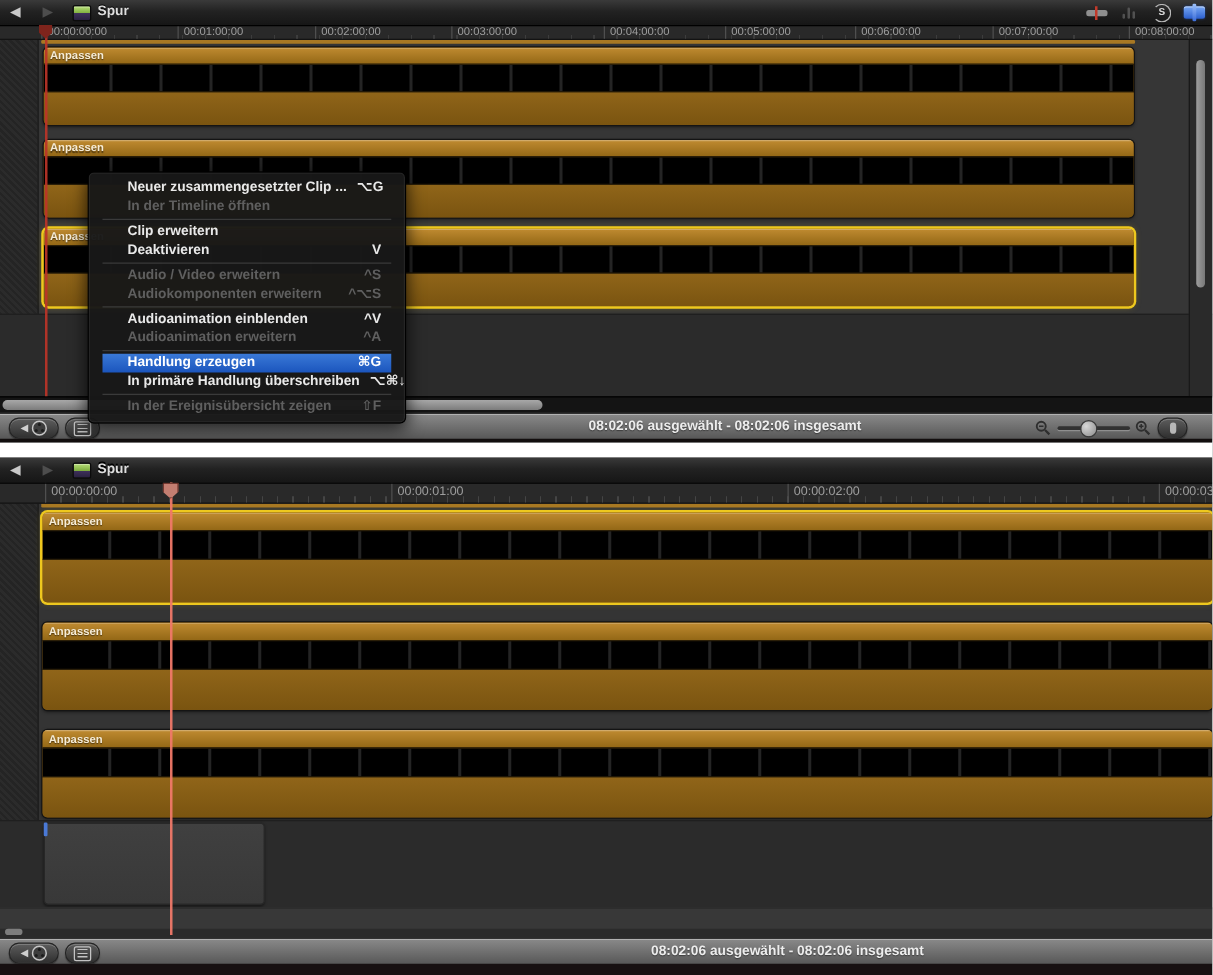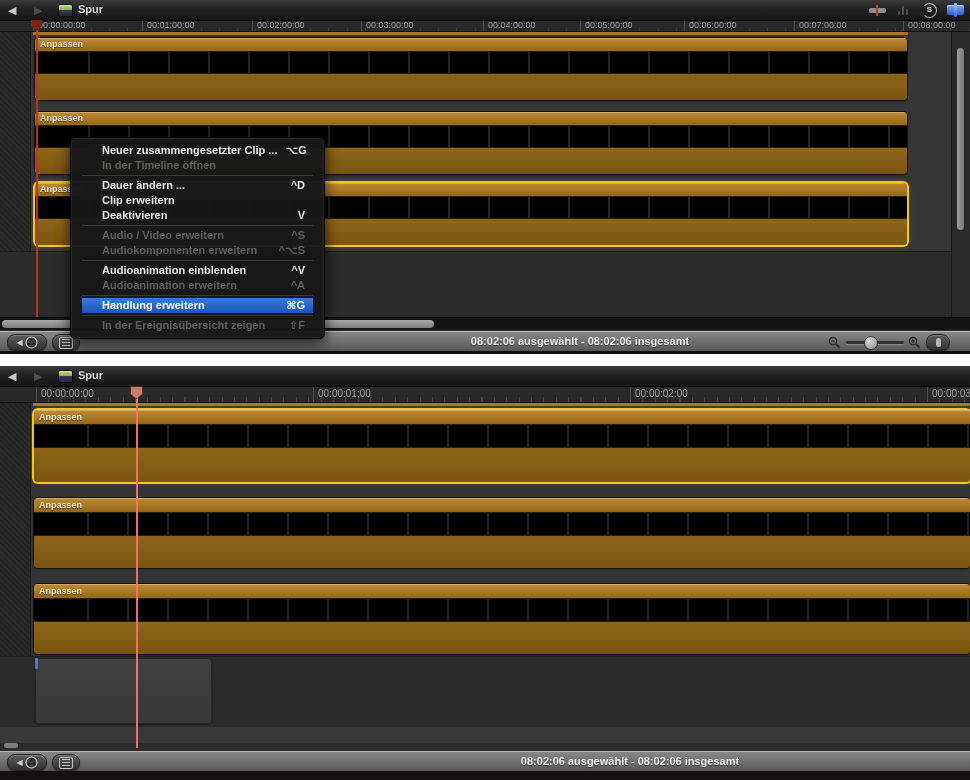--- a/index.html
+++ b/index.html
@@ -246,24 +246,20 @@
       <div class="mi">
         <span>Neuer zusammengesetzter Clip ...</span>
           <span class="key">⌥G</span>
       </div>
       <div class="mi dis">
         <span>In der Timeline öffnen</span>
           <span class="key"></span>
       </div>
       <div class="msep"></div>
       <div class="mi">
-        <span>Dauer ändern ...</span>
-          <span class="key">^D</span>
-      </div>
-      <div class="mi">
         <span>Clip erweitern</span>
           <span class="key"></span>
       </div>
       <div class="mi">
         <span>Deaktivieren</span>
           <span class="key">V</span>
       </div>
       <div class="msep"></div>
       <div class="mi dis">
         <span>Audio / Video erweitern</span>
@@ -277,22 +273,26 @@
       <div class="mi">
         <span>Audioanimation einblenden</span>
           <span class="key">^V</span>
       </div>
       <div class="mi dis">
         <span>Audioanimation erweitern</span>
           <span class="key">^A</span>
       </div>
       <div class="msep"></div>
       <div class="mi hl">
-        <span>Handlung erweitern</span>
+        <span>Handlung erzeugen</span>
           <span class="key">⌘G</span>
+      </div>
+      <div class="mi">
+        <span>In primäre Handlung überschreiben</span>
+          <span class="key">⌥⌘↓</span>
       </div>
       <div class="msep"></div>
       <div class="mi dis">
         <span>In der Ereignisübersicht zeigen</span>
           <span class="key">⇧F</span>
       </div>
     </div>
   </div>
 
   <div class="panel" id="panel-bottom">

